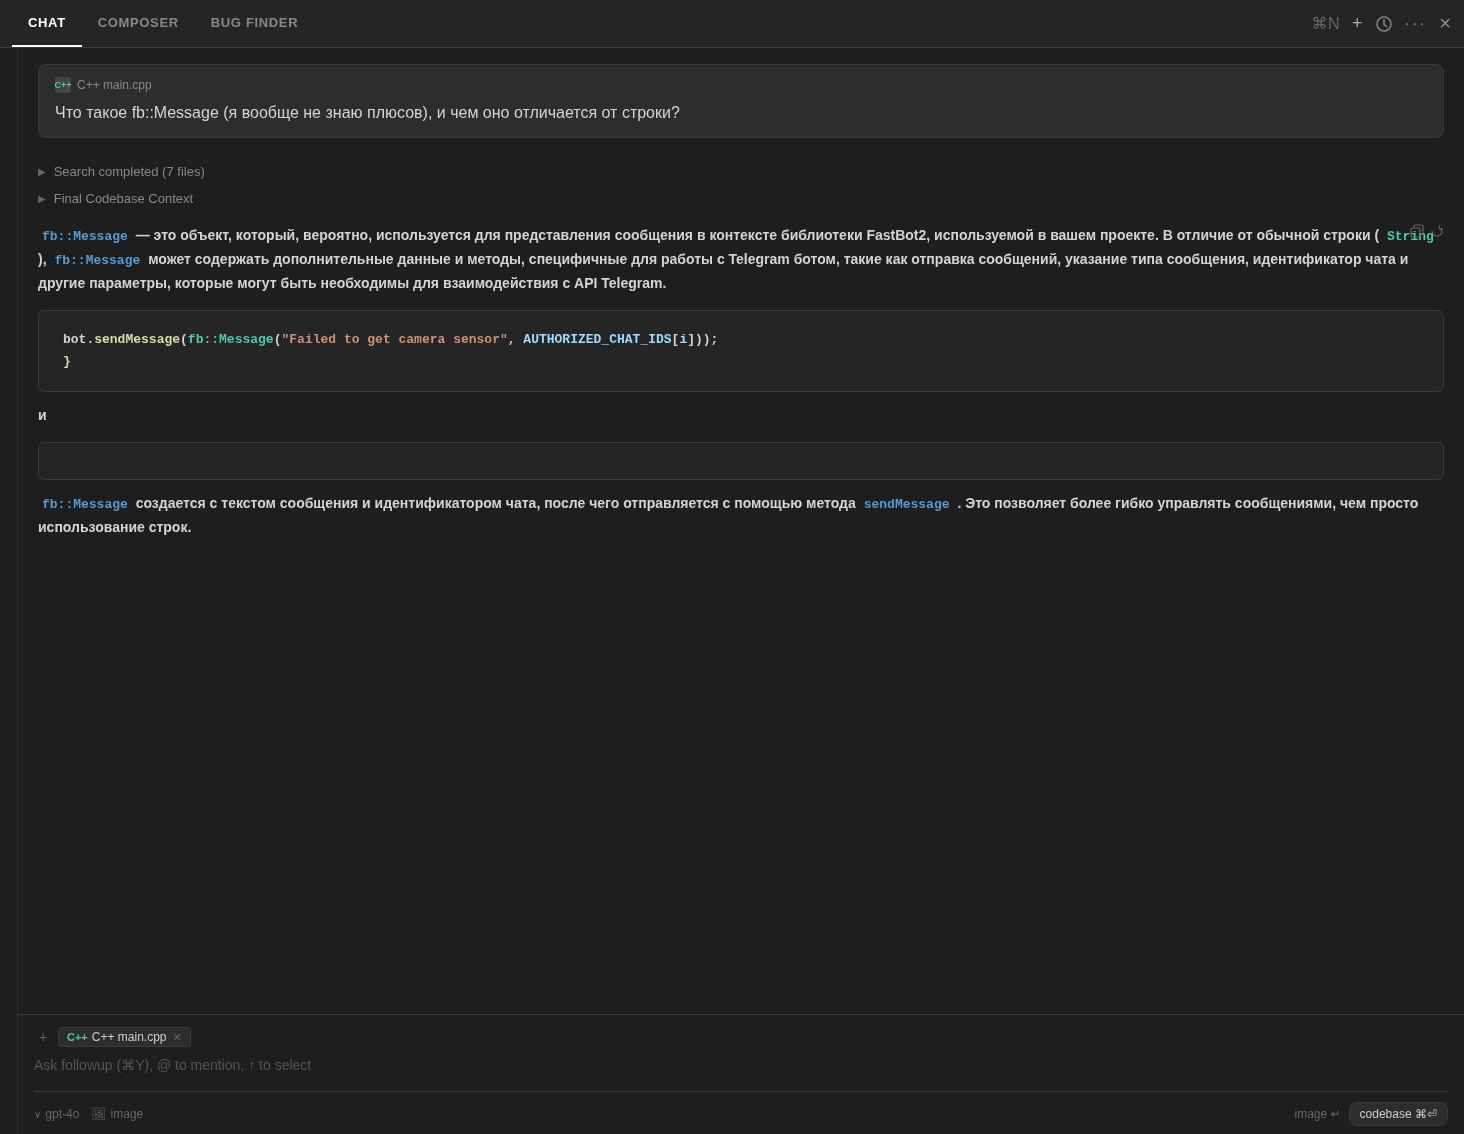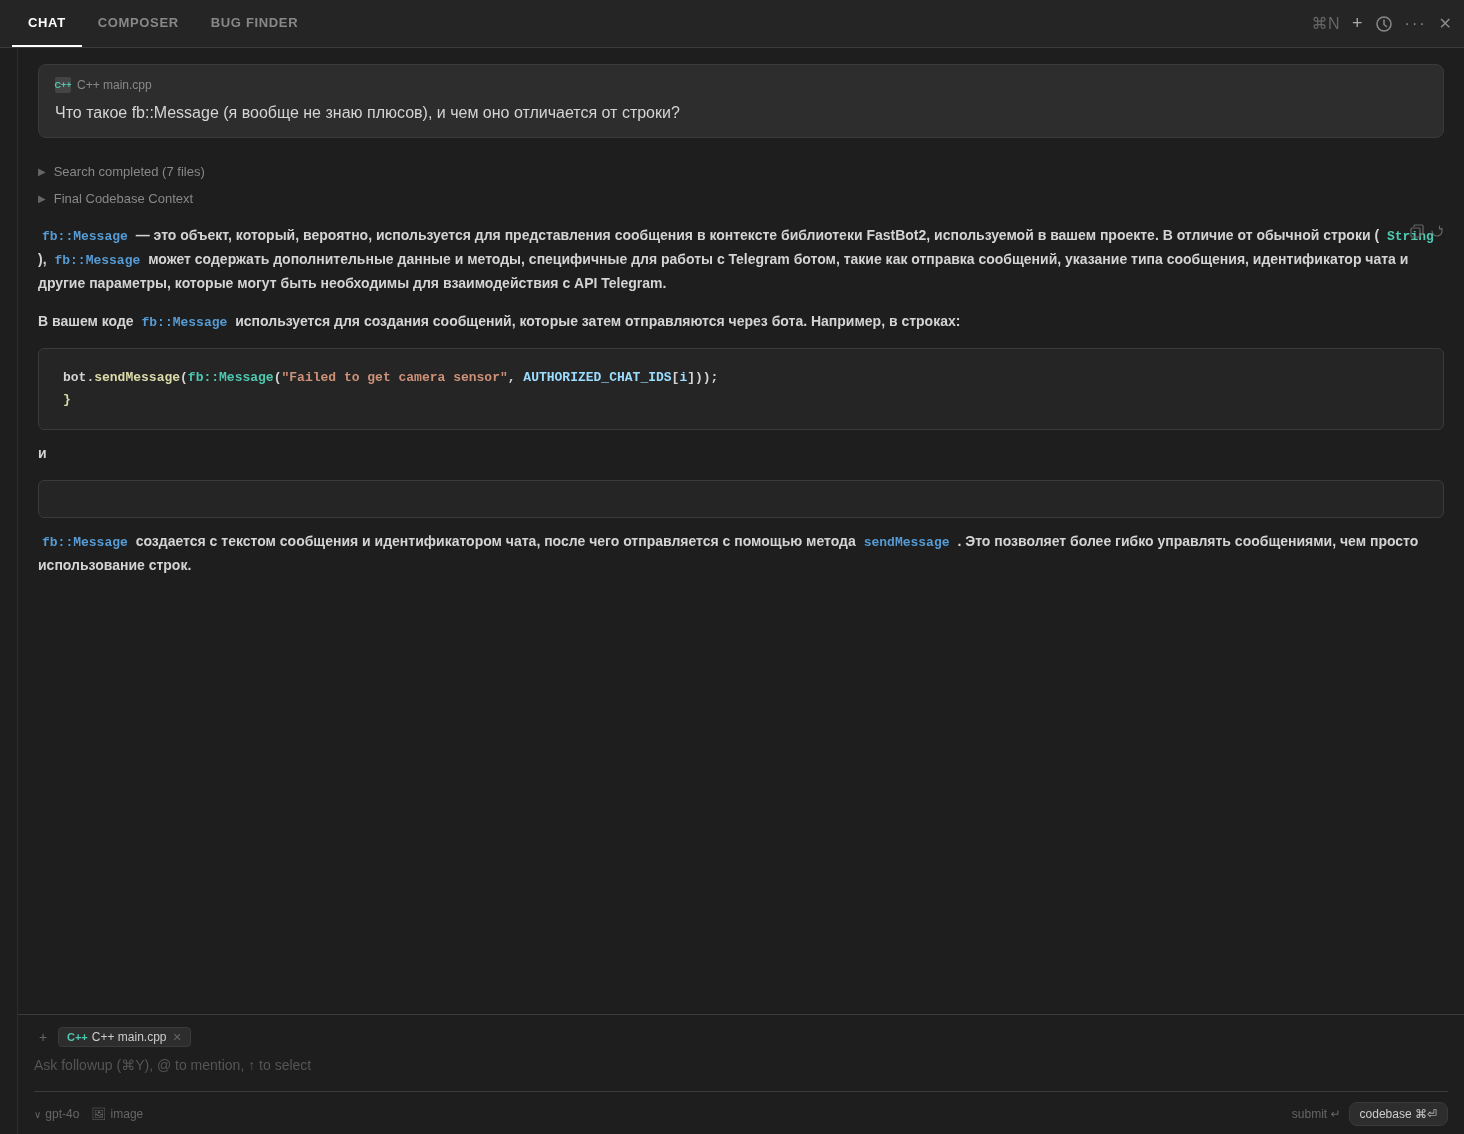--- a/index.html
+++ b/index.html
@@ -381,25 +381,20 @@
 
         <p>
           <span class="inline-code blue">fb::Message</span>
           <span> — это объект, который, вероятно, используется для представления сообщения в контексте библиотеки FastBot2, используемой в вашем проекте. В отличие от обычной строки (</span>
           <span class="inline-code green">String</span>
           <span>), </span>
           <span class="inline-code blue">fb::Message</span>
           <span> может содержать дополнительные данные и методы, специфичные для работы с Telegram ботом, такие как отправка сообщений, указание типа сообщения, идентификатор чата и другие параметры, которые могут быть необходимы для взаимодействия с API Telegram.</span>
         </p>
 
-        <p>
-          <span>В вашем коде </span>
-          <span class="inline-code blue">fb::Message</span>
-          <span> используется для создания сообщений, которые затем отправляются через бота. Например, в строках:</span>
-        </p>
 
         <div class="code-block">
           <span class="code-line">
             <span class="ct-plain">bot.</span><span class="ct-method">sendMessage</span><span class="ct-plain">(</span><span class="ct-class">fb::Message</span><span class="ct-plain">(</span><span class="ct-string">"Failed to get camera sensor"</span><span class="ct-plain">, </span><span class="ct-var">AUTHORIZED_CHAT_IDS</span><span class="ct-plain">[</span><span class="ct-var">i</span><span class="ct-plain">]));</span>
           </span>
           <span class="code-line">
             <span class="ct-plain" style="color:#dcdcaa;">}</span>
           </span>
         </div>
 
@@ -434,21 +429,21 @@
           <div class="model-name">
             <span style="font-size:10px;">∨</span>
             <span>gpt-4o</span>
           </div>
           <div class="image-btn">
             <span style="font-size:12px;">🖼</span>
             <span>image</span>
           </div>
         </div>
         <div class="input-footer-right">
-          <span class="submit-hint">submit ↵</span>
+          <span class="submit-hint">image ↵</span>
           <button class="codebase-btn">
             <span>codebase ⌘⏎</span>
           </button>
         </div>
       </div>
     </div>
   </div>
 </div>
 
 </body></html>

